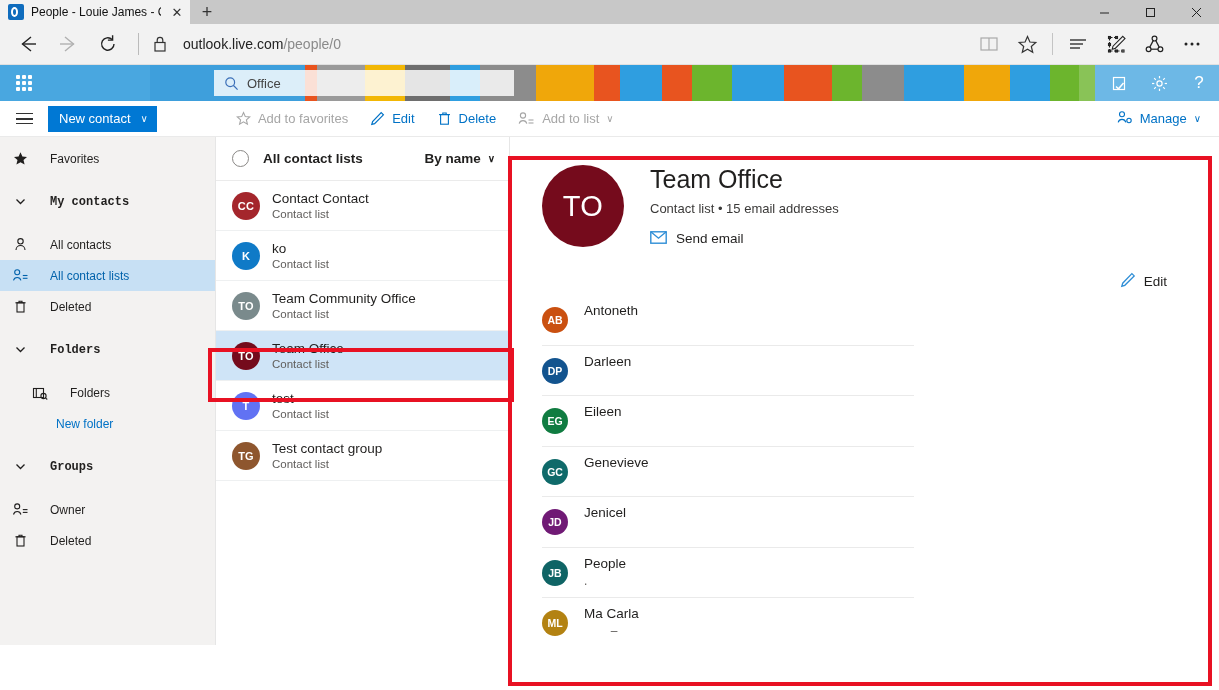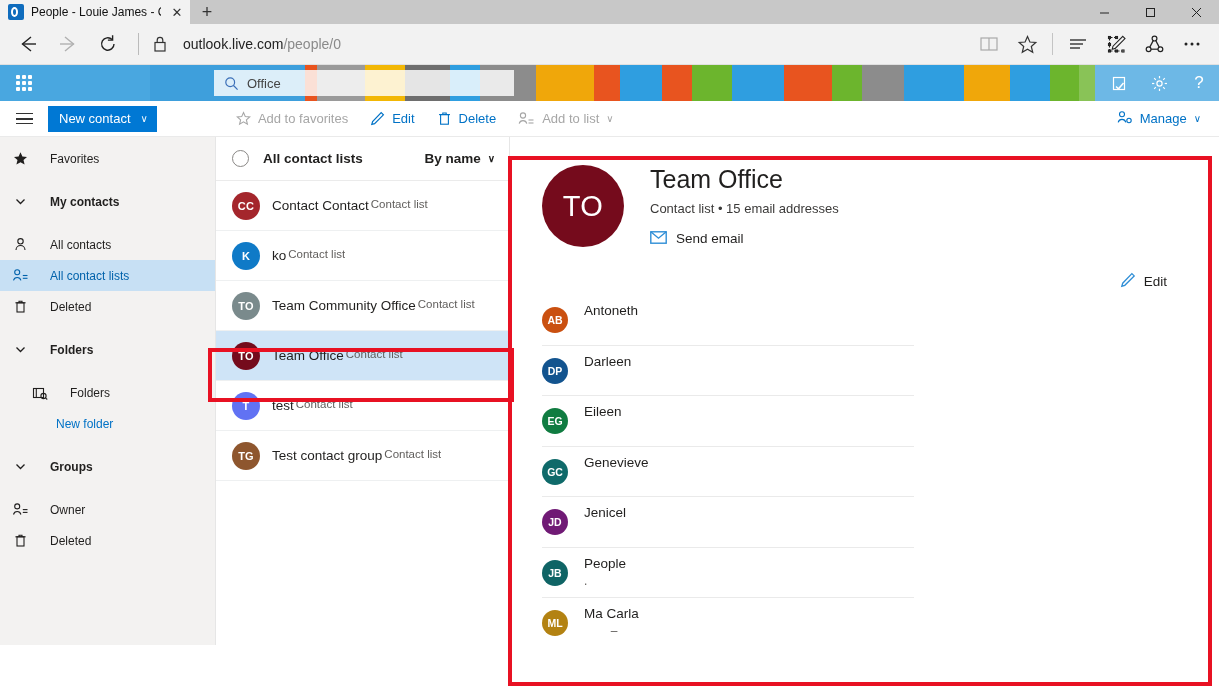--- a/index.html
+++ b/index.html
@@ -195,21 +195,21 @@
   .sb-item {
     height: 31px; display: flex; align-items: center;
     padding-left: 10px; gap: 20px; cursor: pointer;
     font-size: 12px; color: #201f1e;
   }
   .sb-item.selected { background: #c7e0f4; color: #0062ab; }
   .sb-item .sbicon {
     width: 20px; display: flex; align-items: center; justify-content: center;
     flex: 0 0 20px;
   }
-  .sb-item.group { font-weight: 600; }
+  .sb-item.group { font-weight: 600; font-family: Liberation Mono, monospace; }
   .sb-item.indent { padding-left: 30px; }
   .sb-item.link { color: #0072c6; padding-left: 56px; }
   .sb-spacer { height: 12px; }
 
   .listcol {
     width: 295px; flex: 0 0 295px; background: #fff;
     border-right: 1px solid #e6e6e6; border-left: 1px solid #e6e6e6;
     overflow: hidden;
   }
   .list-header {
@@ -231,21 +231,21 @@
     padding: 0 14px 0 16px; cursor: pointer;
     border-bottom: 1px solid #eef0f1;
   }
   .lrow.selected { background: #cfe4f7; }
   .avatar {
     width: 28px; height: 28px; border-radius: 50%; flex: 0 0 28px;
     color: #fff; font-size: 11px; font-weight: 600;
     display: flex; align-items: center; justify-content: center;
     letter-spacing: .2px;
   }
-  .lrow .meta { display: flex; gap: 2px; overflow: hidden; justify-content: flex-end; }
+  .lrow .meta { display: flex; flex-direction: column; gap: 2px; overflow: hidden; justify-content: flex-end; }
   .lrow .nm { font-size: 13.5px; color: #201f1e; white-space: nowrap; }
   .lrow .sub { font-size: 11.5px; color: #605e5c; white-space: nowrap; }
 
   .detail {
     flex: 1; background: #fff; position: relative; overflow: hidden;
   }
   .dhead { display: flex; padding: 28px 0 0 32px; gap: 26px; }
   .bigavatar {
     width: 82px; height: 82px; border-radius: 50%;
     display: flex; align-items: center; justify-content: center;

